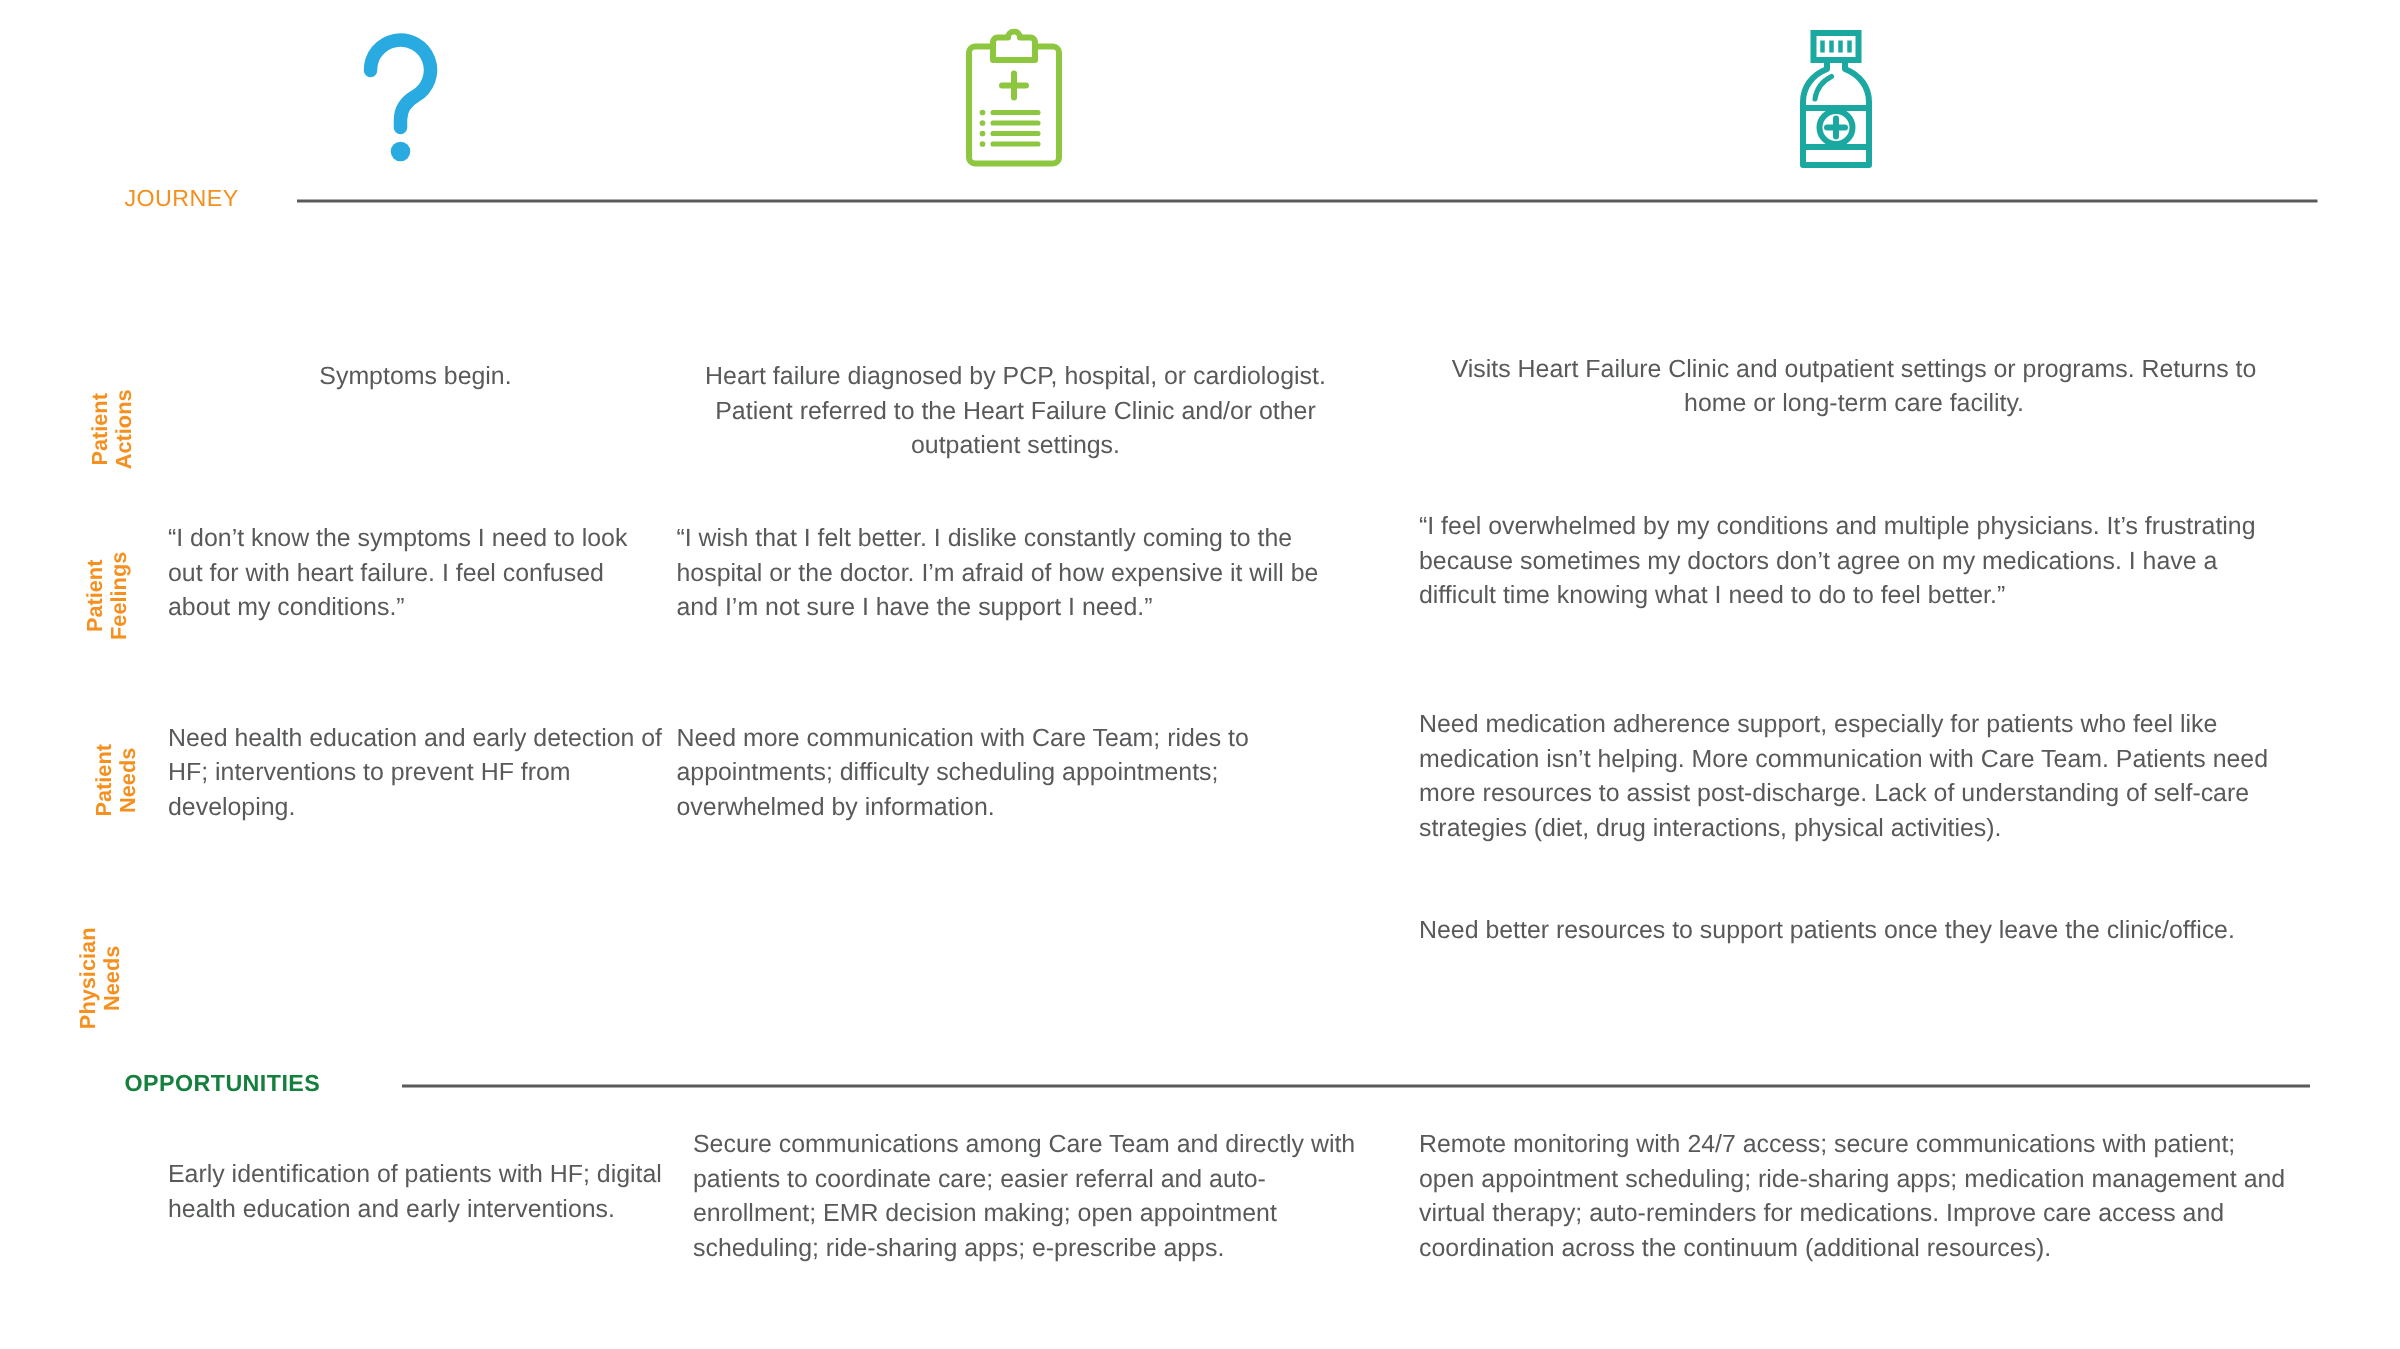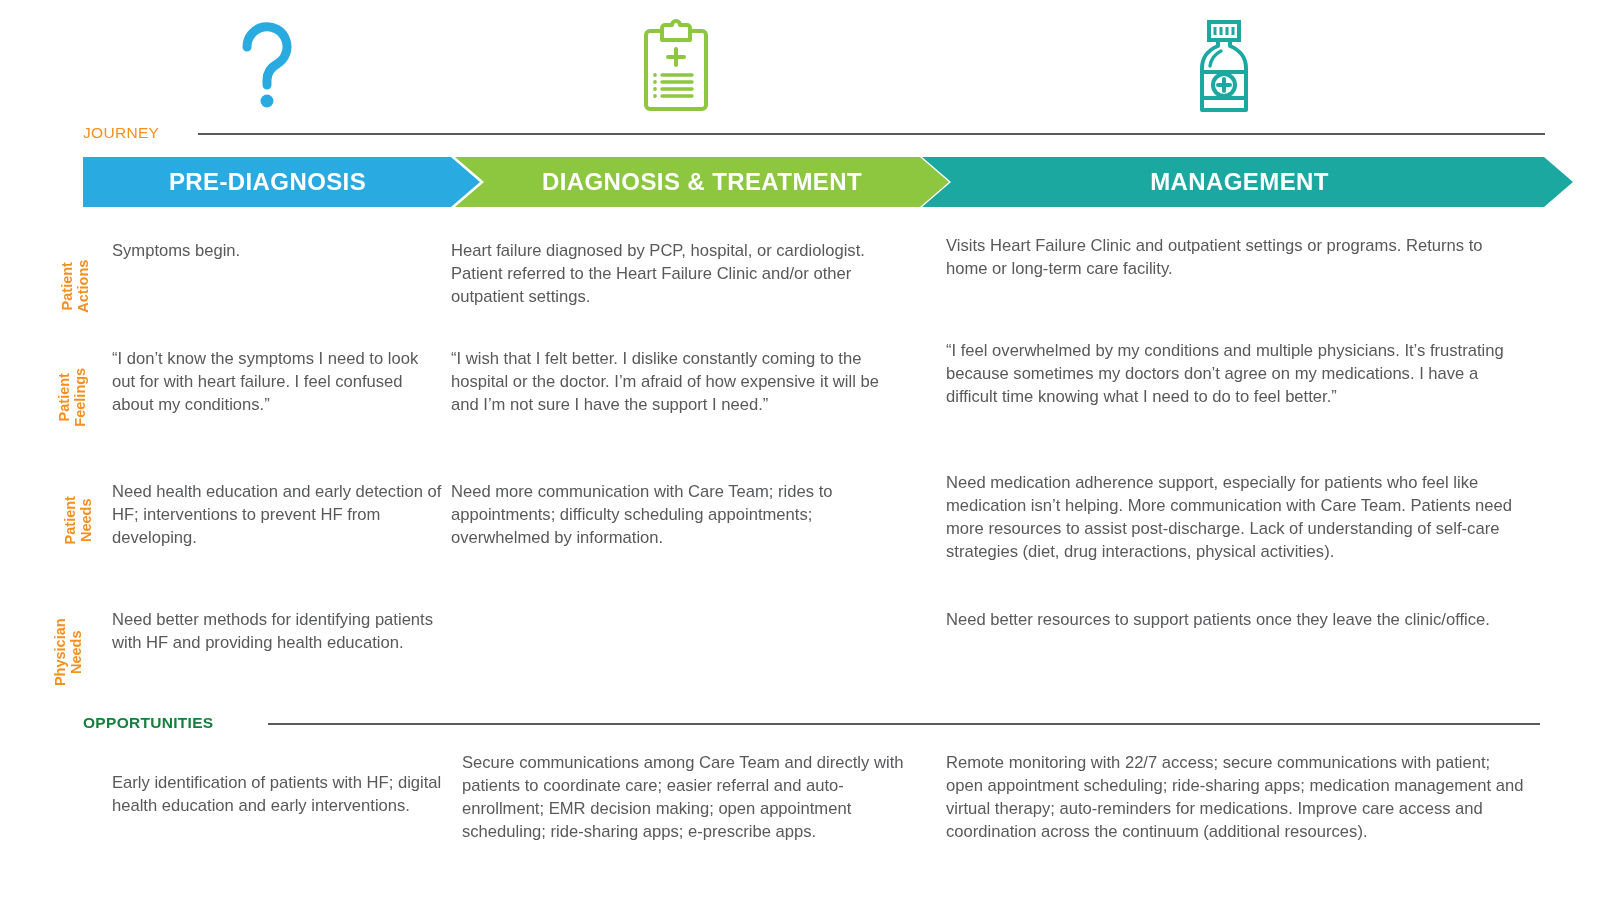--- a/index.html
+++ b/index.html
@@ -128,21 +128,21 @@
   .cell {
     position: absolute;
     color: #58595B;
     font-size: 16.6px;
     line-height: 1.38;
   }
   .col-1 { left: 112px; width: 330px; }
   .col-2 { left: 451px; width: 452px; }
   .col-3 { left: 946px; width: 580px; }
 
-  .r-actions   { top: 240px; }
+  .r-actions   { top: 240px; text-align: center; }
   .r-feelings  { top: 348px; }
   .r-needs     { top: 481px; }
   .r-phys      { top: 609px; }
 
   .col-3.r-actions  { top: 235px; }
   .col-3.r-feelings { top: 340px; }
   .col-3.r-needs    { top: 472px; }
   .col-3.r-phys     { top: 609px; }
 
   
@@ -219,31 +219,20 @@
       <path d="M18 48 c1 -7 5 -12 11 -15" fill="none" stroke="#1BA8A0" stroke-width="3.4" stroke-linecap="round"></path>
       <path d="M10 54 h44 M10 80 h44" stroke="#1BA8A0" stroke-width="4"></path>
       <circle cx="32" cy="67" r="11" fill="none" stroke="#1BA8A0" stroke-width="4"></circle>
       <path d="M32 61 v12 M26 67 h12" stroke="#1BA8A0" stroke-width="4" stroke-linecap="round"></path>
     </svg>
   </div>
 
   <div id="journey-label">JOURNEY</div>
   <div id="journey-rule"></div>
 
-  <div id="banner">
-    <div class="chev" id="chev-1">
-      <span class="chev-label">PRE-DIAGNOSIS</span>
-    </div>
-    <div class="chev" id="chev-2">
-      <span class="chev-label">DIAGNOSIS &amp; TREATMENT</span>
-    </div>
-    <div class="chev" id="chev-3">
-      <span class="chev-label">MANAGEMENT</span>
-    </div>
-  </div>
 
   <div class="row-label" id="rowlabel-0">
     <div class="row-label-inner">
         <span class="rot">Patient
 Actions</span>
       </div>
   </div>
   <div class="row-label" id="rowlabel-1">
     <div class="row-label-inner">
         <span class="rot">Patient
@@ -268,23 +257,22 @@
   <div class="cell col-3 r-actions">Visits Heart Failure Clinic and outpatient settings or programs. Returns to home or long-term care facility.</div>
 
   <div class="cell col-1 r-feelings">“I don’t know the symptoms I need to look out for with heart failure. I feel confused about my conditions.”</div>
   <div class="cell col-2 r-feelings">“I wish that I felt better. I dislike constantly coming to the hospital or the doctor. I’m afraid of how expensive it will be and I’m not sure I have the support I need.”</div>
   <div class="cell col-3 r-feelings">“I feel overwhelmed by my conditions and multiple physicians. It’s frustrating because sometimes my doctors don’t agree on my medications. I have a difficult time knowing what I need to do to feel better.”</div>
 
   <div class="cell col-2 r-needs">Need more communication with Care Team; rides to appointments; difficulty scheduling appointments; overwhelmed by information.</div>
   <div class="cell col-1 r-needs">Need health education and early detection of HF; interventions to prevent HF from developing.</div>
   <div class="cell col-3 r-needs">Need medication adherence support, especially for patients who feel like medication isn’t helping. More communication with Care Team. Patients need more resources to assist post-discharge. Lack of understanding of self-care strategies (diet, drug interactions, physical activities).</div>
 
-  <div class="cell col-1 r-phys">Need better methods for identifying patients with HF and providing health education.</div>
   <div class="cell col-3 r-phys">Need better resources to support patients once they leave the clinic/office.</div>
 
   <div id="opp-label">OPPORTUNITIES</div>
   <div id="opp-rule"></div>
 
   <div class="opp-cell" id="opp-1">Early identification of patients with HF; digital health education and early interventions.</div>
   <div class="opp-cell" id="opp-2">Secure communications among Care Team and directly with patients to coordinate care; easier referral and auto-enrollment; EMR decision making; open appointment scheduling; ride-sharing apps; e-prescribe apps.</div>
-  <div class="opp-cell" id="opp-3">Remote monitoring with 22/7 access; secure communications with patient; open appointment scheduling; ride-sharing apps; medication management and virtual therapy; auto-reminders for medications. Improve care access and coordination across the continuum (additional resources).</div>
+  <div class="opp-cell" id="opp-3">Remote monitoring with 24/7 access; secure communications with patient; open appointment scheduling; ride-sharing apps; medication management and virtual therapy; auto-reminders for medications. Improve care access and coordination across the continuum (additional resources).</div>
 
 </div>
 
 </body></html>

